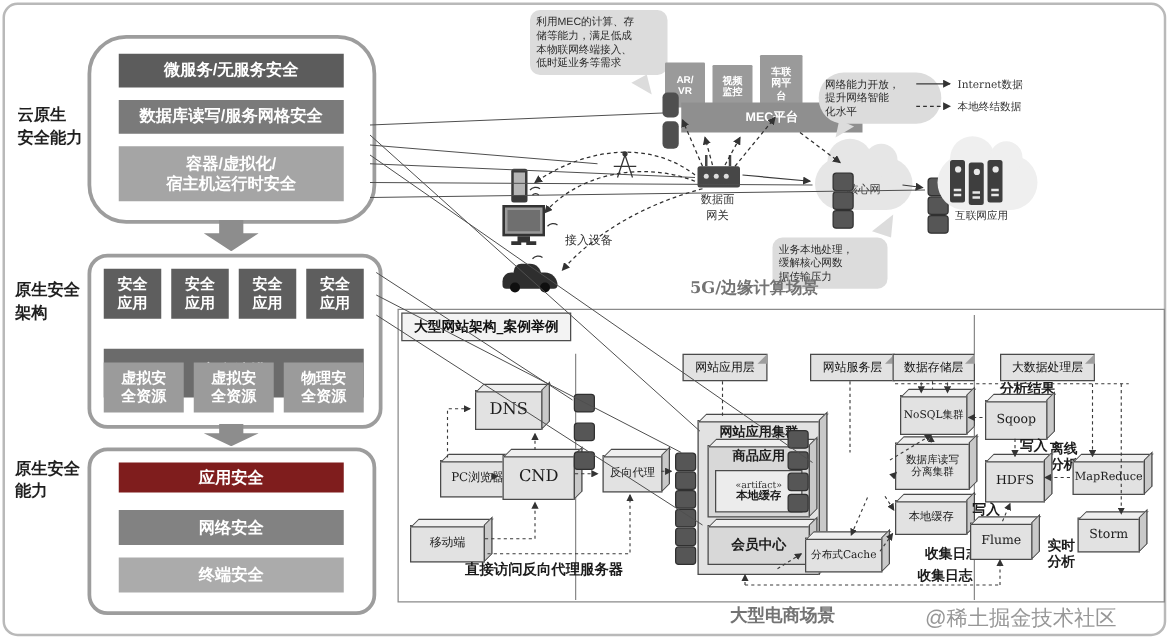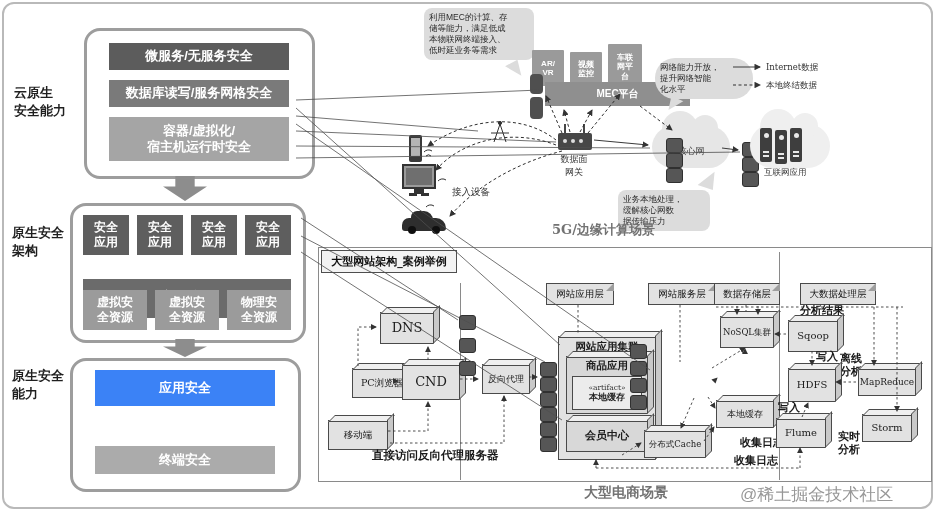--- a/index.html
+++ b/index.html
@@ -74,21 +74,21 @@
 <div id="canvas">
   <div class="frame"></div>
 
   <div class="side-label" style="left:14px;top:84px;width:60px;" data-bind="left.cap1.label">云原生
 安全能力</div>
   <div class="side-label" style="left:12px;top:224px;width:60px;" data-bind="left.arch.label">原生安全
 架构</div>
   <div class="side-label" style="left:12px;top:367px;width:60px;" data-bind="left.cap2.label">原生安全
 能力</div>
 
-  <div class="panel" style="left:84px;top:28px;width:225px;height:145px;">
+  <div class="panel" style="left:70px;top:28px;width:225px;height:145px;border-radius:31px;">
     <div class="bar" style="left:22px;top:12px;width:180px;height:27px;background:#5c5c5c;" data-bind="left.cap1.items.0">微服务/无服务安全</div>
     <div class="bar" style="left:22px;top:49px;width:180px;height:27px;background:#7a7a7a;" data-bind="left.cap1.items.1">数据库读写/服务网格安全</div>
     <div class="bar" style="left:22px;top:86px;width:180px;height:44px;background:#a5a5a5;" data-bind="left.cap1.items.2">容器/虚拟化/
 宿主机运行时安全</div>
   </div>
 
   <div class="blockarrow" style="left:163px;top:176px;width:44px;height:25px;"></div>
 
   <div class="panel" style="left:70px;top:203px;width:230px;height:134px;">
     <div class="bar" style="left:10px;top:9px;width:46px;height:40px;background:#5e5e5e;font-size:12px;" data-bind="left.arch.app">安全
@@ -104,21 +104,22 @@
 全资源</div>
     <div class="bar" style="left:82px;top:84px;width:64px;height:40px;background:#9b9b9b;font-size:12px;" data-bind="left.arch.res.1">虚拟安
 全资源</div>
     <div class="bar" style="left:154px;top:84px;width:64px;height:40px;background:#9b9b9b;font-size:12px;" data-bind="left.arch.res.2">物理安
 全资源</div>
   </div>
 
   <div class="blockarrow" style="left:163px;top:339px;width:44px;height:18px;"></div>
 
   <div class="panel" style="left:70px;top:358px;width:225px;height:128px;">
-    <div class="bar" style="left:22px;top:9px;width:180px;height:36px;background:#3b82f6;" data-bind="left.cap2.items.0">应用安全</div>
+    <div class="bar" style="left:22px;top:9px;width:180px;height:24px;background:#7f1d1d;" data-bind="left.cap2.items.0">应用安全</div>
+    <div class="bar" style="left:22px;top:47px;width:180px;height:28px;background:#828282;" data-bind="left.cap2.items.1">网络安全</div>
     <div class="bar" style="left:22px;top:85px;width:180px;height:28px;background:#ababab;" data-bind="left.cap2.items.2">终端安全</div>
   </div>
 
   <div class="callout" style="left:424px;top:8px;width:100px;" data-bind="g5.callout_mec">利用MEC的计算、存
 储等能力，满足低成
 本物联网终端接入、
 低时延业务等需求</div>
   <div class="tail" style="left:508px;top:62px;border-width:16px 4px 0 10px;border-color:#dcdcdc transparent transparent transparent;transform:rotate(-28deg);"></div>
 
   <div class="gbox" style="left:532px;top:50px;width:32px;height:36px;" data-bind="g5.apps.0">AR/
@@ -212,20 +213,22 @@
   </div>
   <div class="b3" style="left:566px;top:420px;width:80px;height:30px;font-size:11px;font-weight:bold;background:#d8d8d8;" data-bind="shop.member">会员中心</div>
 
   <div class="sq" style="left:630px;top:344px;"></div>
   <div class="sq" style="left:630px;top:361px;"></div>
   <div class="sq" style="left:630px;top:378px;"></div>
   <div class="sq" style="left:630px;top:395px;"></div>
   <div class="b3" style="left:644px;top:430px;width:60px;height:26px;font-size:8.5px;" data-bind="shop.dcache">分布式Cache</div>
 
   <div class="b3" style="left:720px;top:316px;width:52px;height:30px;font-size:8.5px;" data-bind="shop.nosql">NoSQL集群</div>
+  <div class="b3" style="left:716px;top:354px;width:58px;height:36px;font-size:8.5px;" data-bind="shop.db">数据库读写
+分离集群</div>
   <div class="b3" style="left:716px;top:400px;width:56px;height:26px;font-size:9px;" data-bind="shop.dfs">本地缓存</div>
   <div class="flowlabel" style="left:740px;top:436px;" data-bind="shop.collect1">收集日志</div>
   <div class="flowlabel" style="left:734px;top:454px;" data-bind="shop.collect2">收集日志</div>
 
   <div class="flowlabel" style="left:800px;top:304px;" data-bind="shop.analysis">分析结果</div>
   <div class="b3" style="left:788px;top:320px;width:48px;height:30px;font-size:10px;" data-bind="shop.sqoop">Sqoop</div>
   <div class="flowlabel" style="left:816px;top:350px;" data-bind="shop.write1">写入</div>
   <div class="flowlabel" style="left:840px;top:352px;" data-bind="shop.offline">离线
 分析</div>
   <div class="b3" style="left:788px;top:368px;width:46px;height:32px;font-size:10px;" data-bind="shop.hdfs">HDFS</div>

